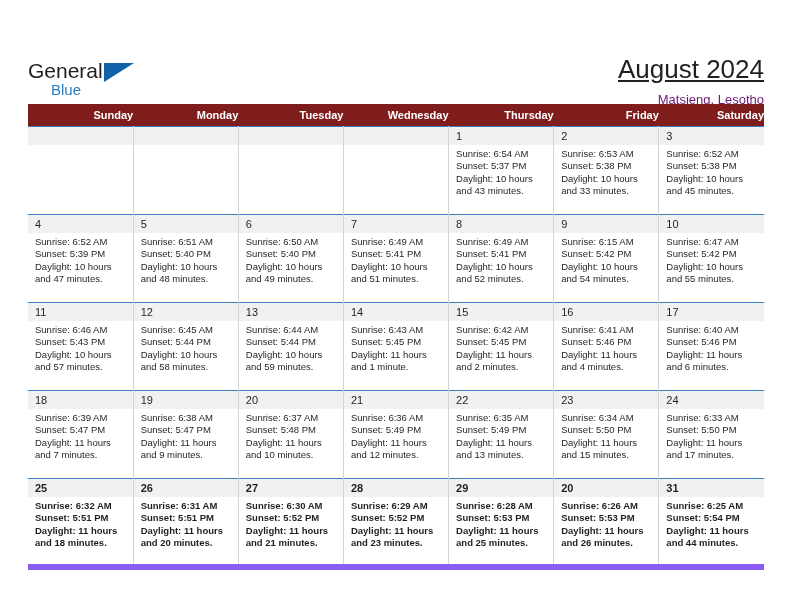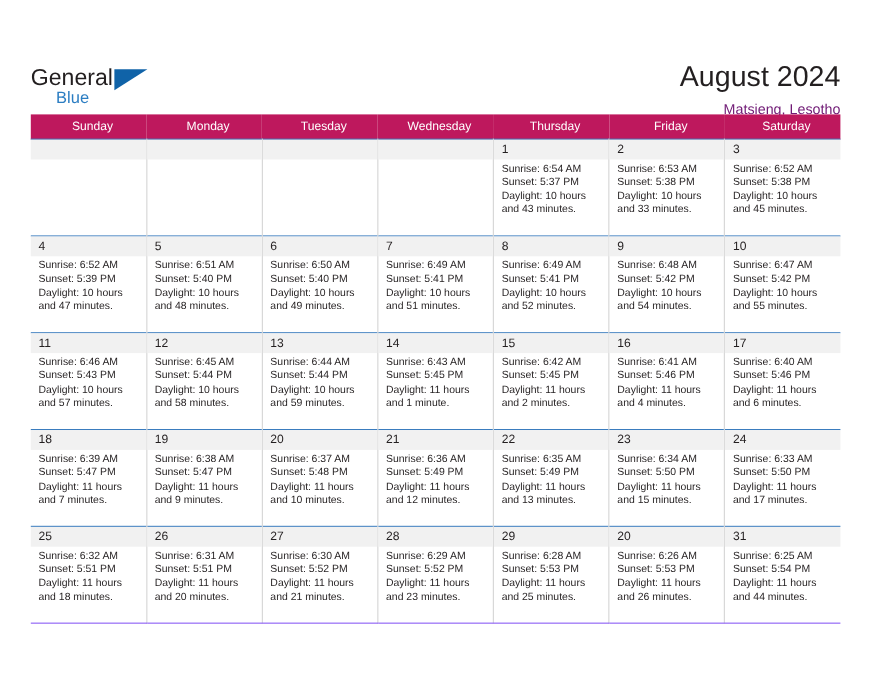--- a/index.html
+++ b/index.html
@@ -71,64 +71,66 @@
     position: absolute;
     right: 0;
     top: 0;
     text-align: right;
   }
   .cal-title {
     font-size: 26px;
     color: #231f20;
     line-height: 34px;
     white-space: nowrap;
+    text-decoration: underline;
   }
   .cal-subtitle {
     font-size: 13px;
     color: #701a75;
     line-height: 20px;
     margin-top: 4px;
     white-space: nowrap;
   }
 
   
   .calendar {
     position: absolute;
     left: 28px;
     top: 104px;
     width: 736px;
     border-collapse: collapse;
     table-layout: fixed;
   }
   .calendar th {
-    background: #be185d;
+    background: #7f1d1d;
     color: #ffffff;
     font-size: 11px;
-    font-weight: normal;
-    text-align: center;
+    font-weight: bold;
+    text-align: right;
     padding: 5px 0 5px 7px;
     height: 12px;
     border: none;
     box-sizing: border-box;
   }
   .calendar td {
     vertical-align: top;
     padding: 0;
     border: none;
     border-top: 1px solid #3a7cbe;
     border-right: 1px solid #d4d4d4;
     height: 88px;
     box-sizing: border-box;
     background: #ffffff;
   }
   .calendar tr td:last-child {
     border-right: none;
   }
   .calendar tbody tr:last-child td {
-    border-bottom: 1px solid #8b5cf6;
+    border-bottom: 6px solid #8b5cf6;
+    font-weight: bold;
   }
 
   .cell-inner {
     position: relative;
     height: 100%;
   }
   .daynum-band {
     background: #f1f1f1;
     height: 18px;
     padding: 0 0 0 7px;
@@ -291,21 +293,21 @@
                 <div>Sunset: 5:41 PM</div>
                 <div>Daylight: 10 hours</div>
                 <div>and 52 minutes.</div>
               </div>
             </div>
           </td>
           <td>
             <div class="cell-inner">
               <div class="daynum-band">9</div>
               <div class="cell-body">
-                <div>Sunrise: 6:48 AM</div>
+                <div>Sunrise: 6:15 AM</div>
                 <div>Sunset: 5:42 PM</div>
                 <div>Daylight: 10 hours</div>
                 <div>and 54 minutes.</div>
               </div>
             </div>
           </td>
           <td>
             <div class="cell-inner">
               <div class="daynum-band">10</div>
               <div class="cell-body">

